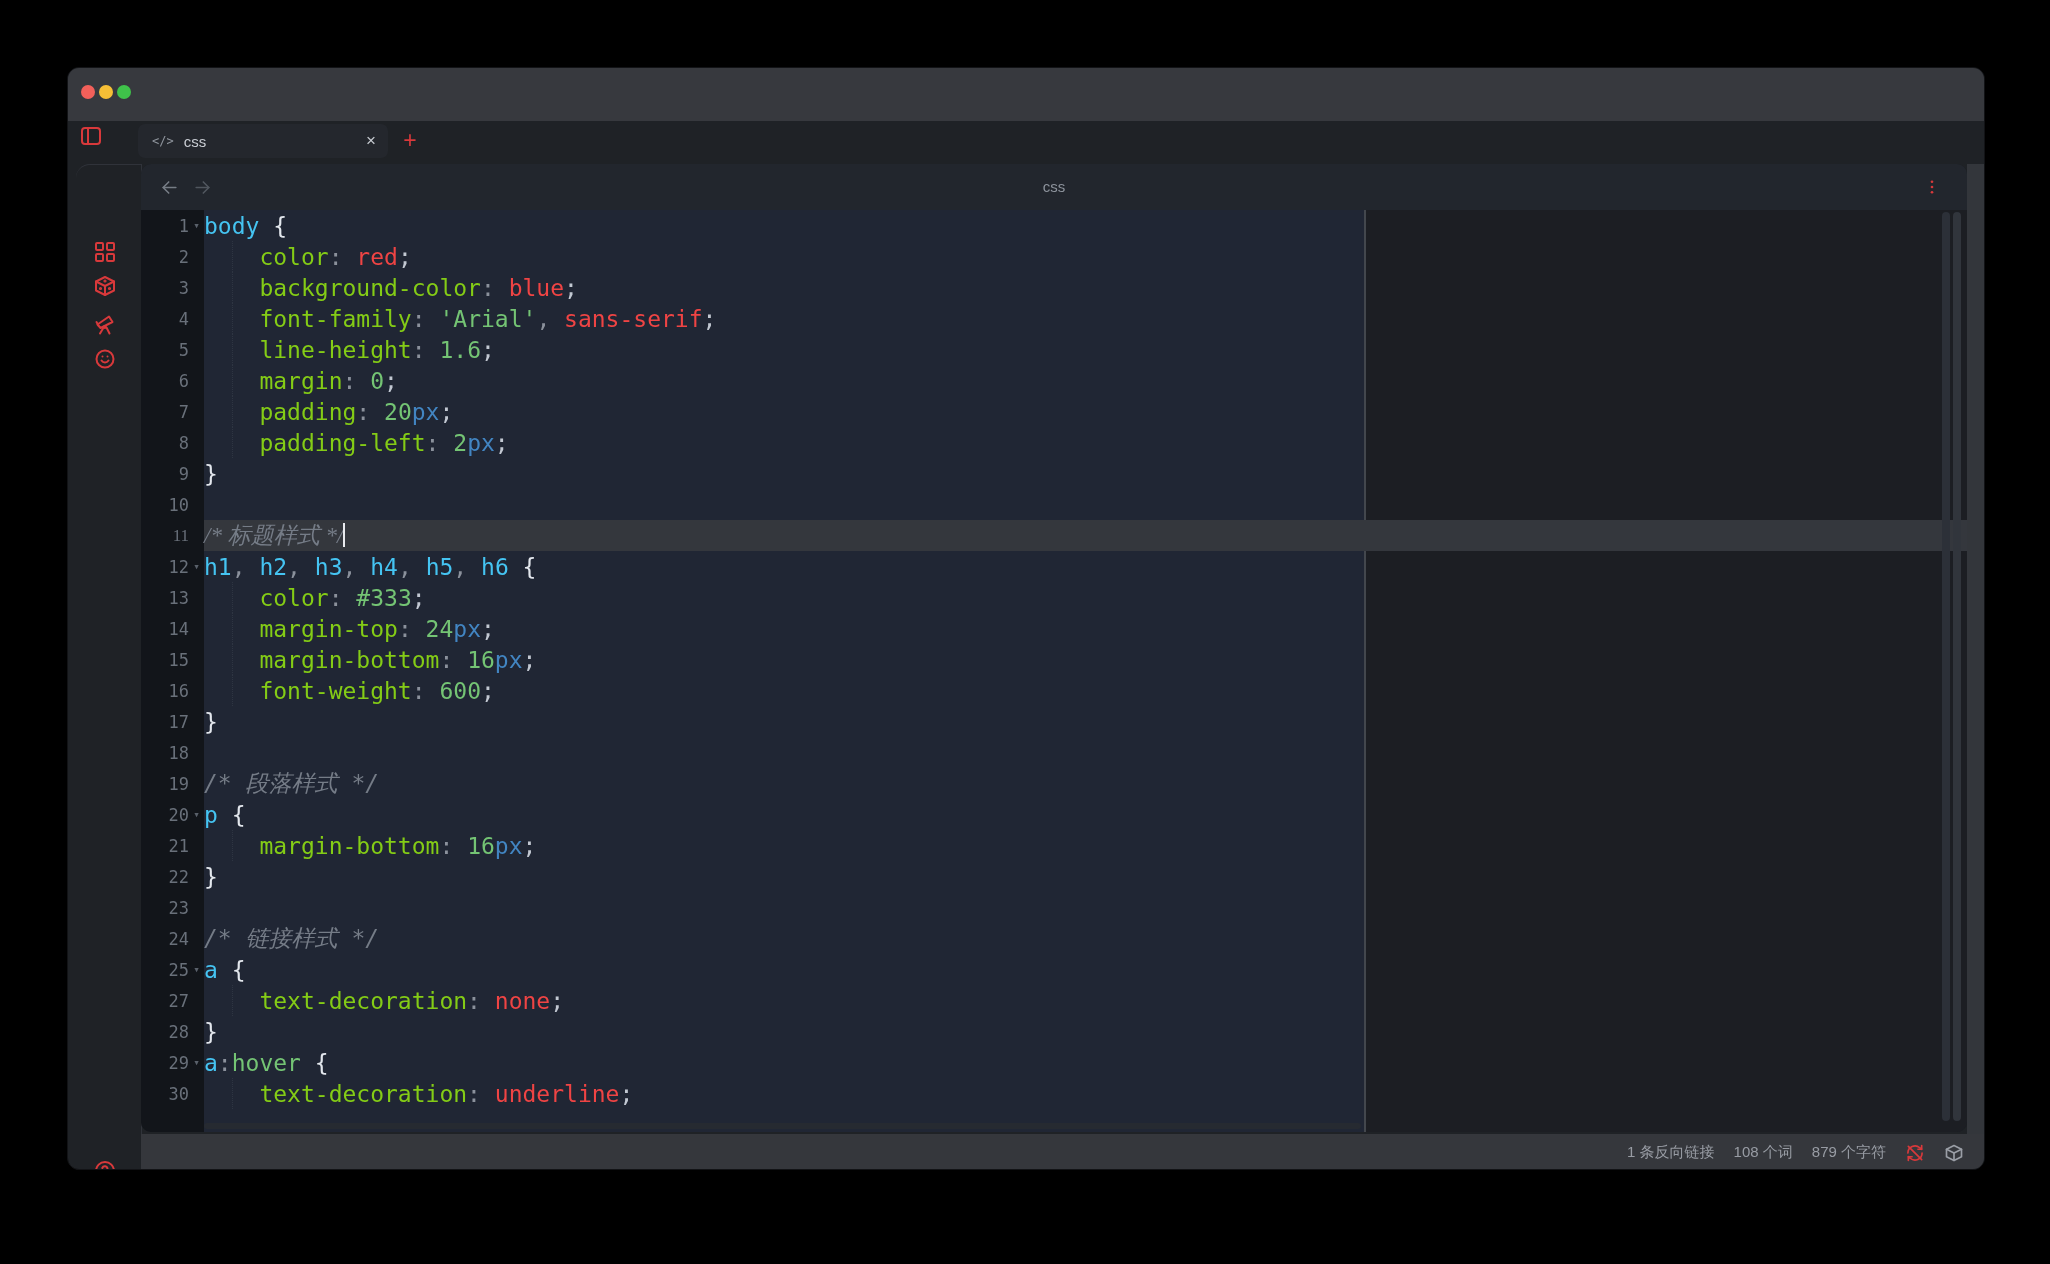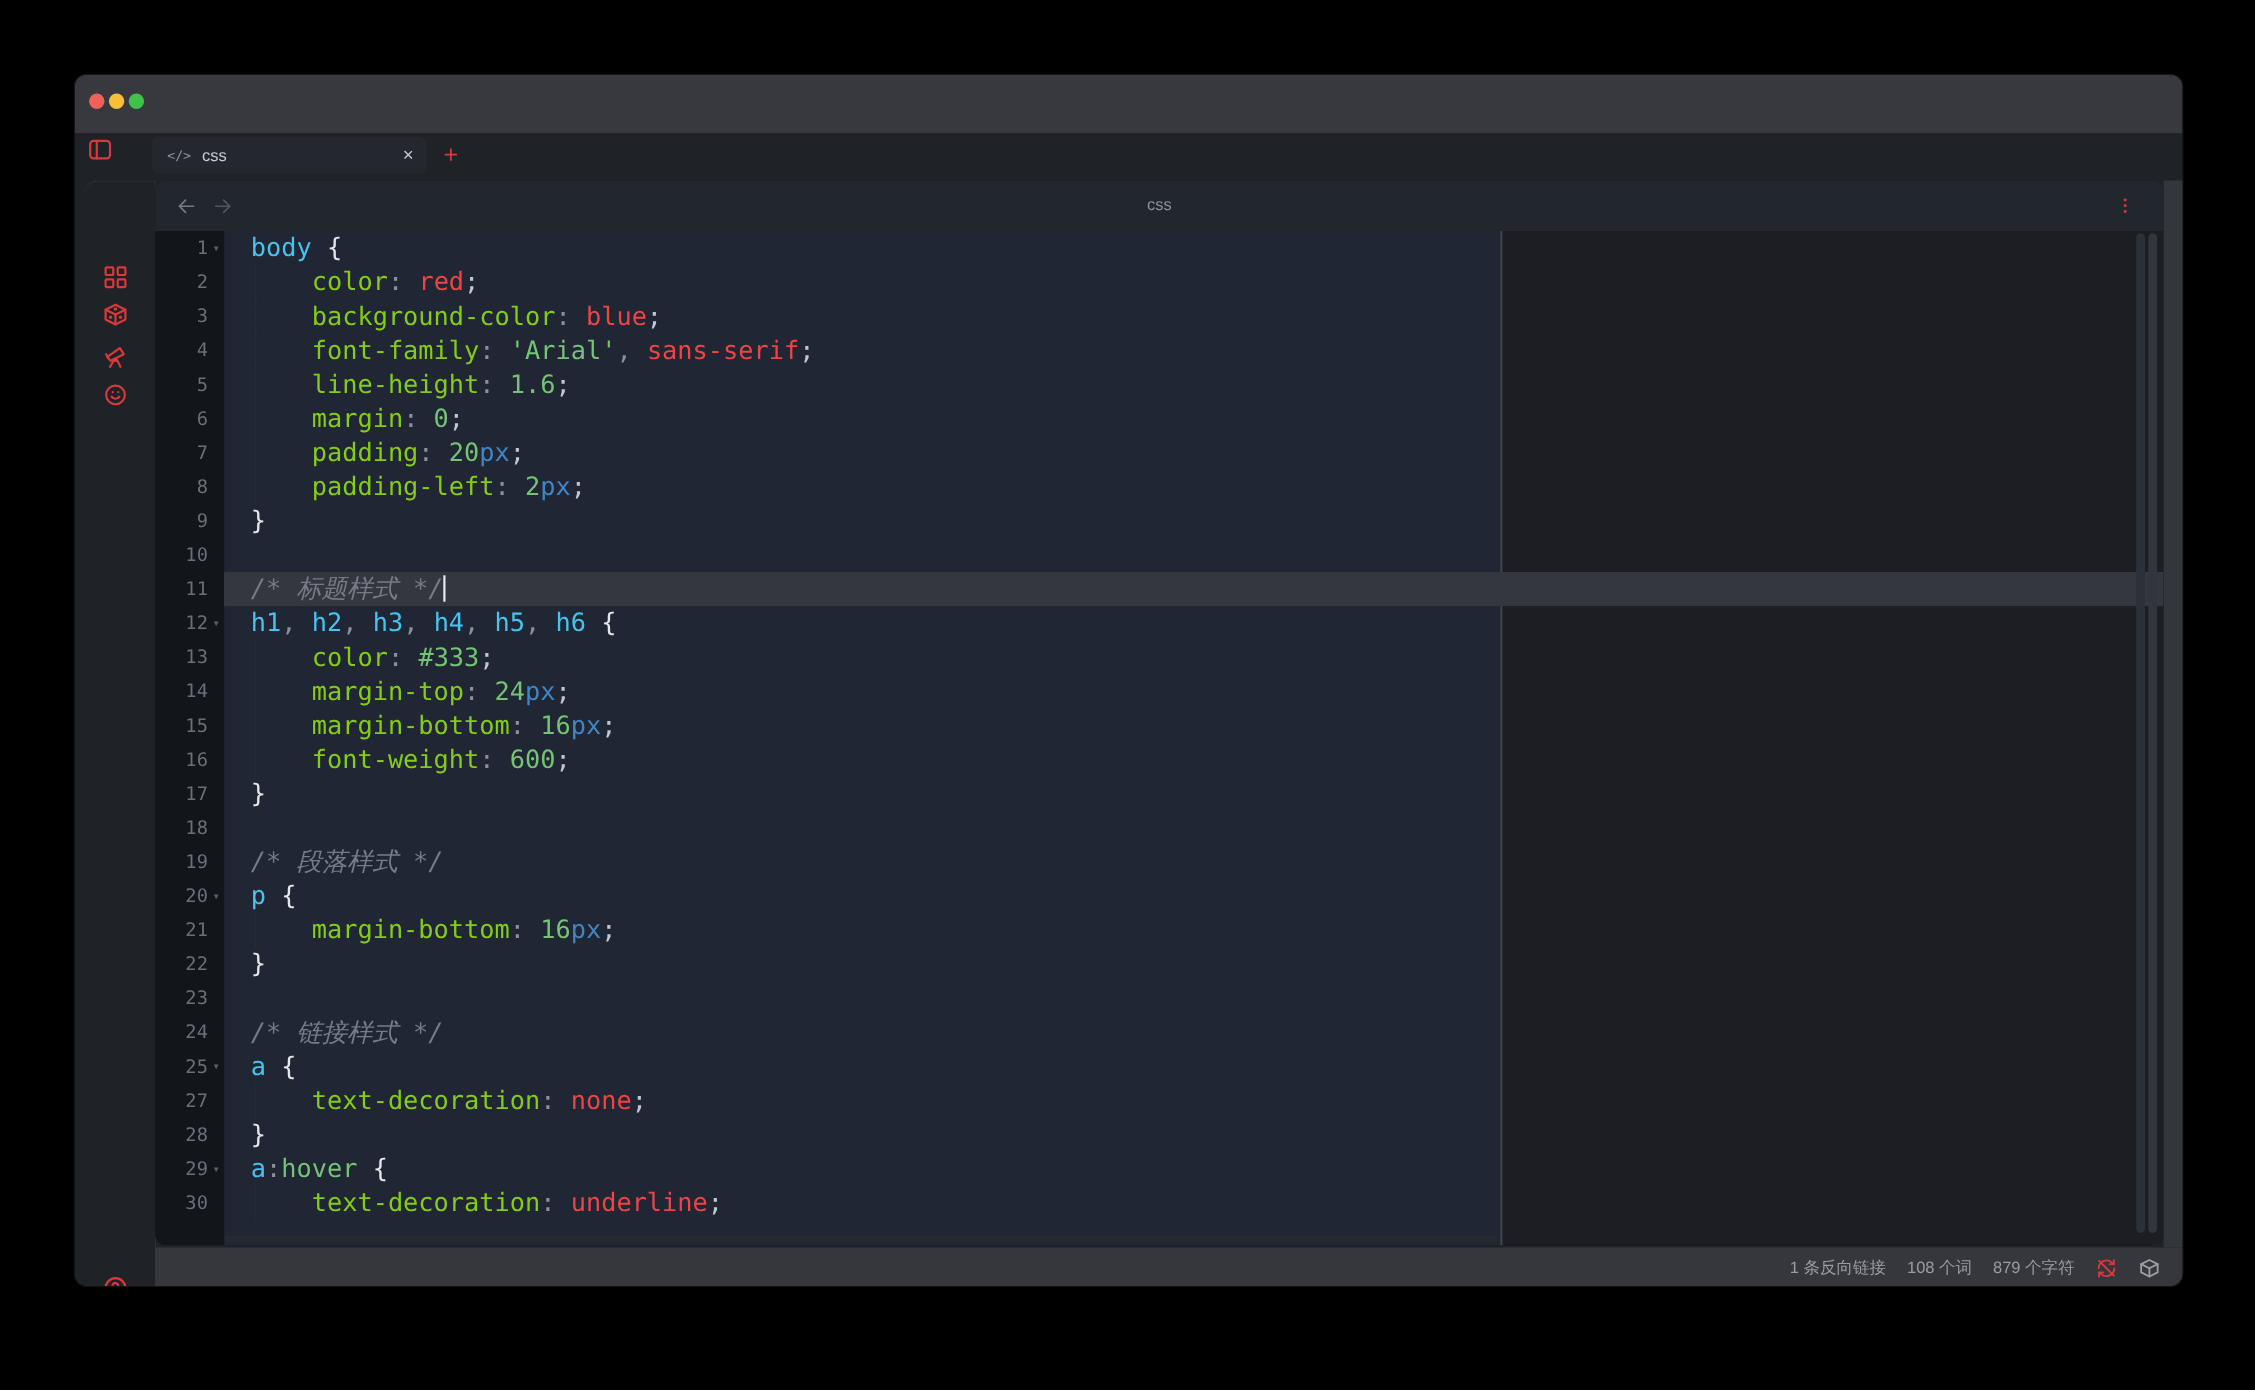--- a/index.html
+++ b/index.html
@@ -43,24 +43,24 @@
   #content{position:absolute;left:0;top:46px;width:1826px;height:922px;overflow:hidden;}
   .col{position:absolute;top:0;height:100%;}
   #col-gutter{left:0;width:63px;background:#12151a;}
   #col-code{left:63px;width:1160px;background:#202634;}
   #col-div{left:1223px;width:2px;background:#43474d;}
   #col-rest{left:1225px;width:601px;background:#1c1e23;}
 
   #code-lines{position:absolute;left:0;top:0;width:100%;}
   .code-line{position:relative;height:31px;display:flex;align-items:center;
     font-family:"DejaVu Sans Mono",monospace;font-size:23px;white-space:pre;}
-  .code-line.active{background:linear-gradient(90deg,transparent 63px,#34373d 63px);}
+  .code-line.active{background:linear-gradient(90deg,transparent 63px,#34373d 63px);font-family:Liberation Serif, serif;}
   .ln{width:48px;text-align:right;color:#69707a;font-size:17px;flex:none;}
   .fold{width:15px;text-align:center;color:#5a616b;font-size:11px;flex:none;}
-  .codetxt{padding-left:24px;flex:none;}
+  .codetxt{padding-left:0;flex:none;}
   .iguide{position:absolute;left:91px;top:0;bottom:0;border-left:1px dotted #2e3542;}
   .cursor{display:inline-block;width:2px;height:24px;background:#e8eaee;vertical-align:-4px;}
 
   .sel{color:#45c4f2}.prp{color:#84cc16}.pun{color:#8b919c}.smc{color:#c2c8d2}
   .val{color:#ef4444}.grn{color:#74c474}.unt{color:#4285c2}.brc{color:#e3e7ed}
   .com{color:#757c87;font-style:italic}.pln{color:#b4bac5}
 
   .vscroll{position:absolute;border-radius:4px;}
   #vs1{left:1801px;top:2px;width:8px;height:909px;background:#2c3038;}
   #vs2{left:1812px;top:2px;width:8px;height:909px;background:#31353c;}

